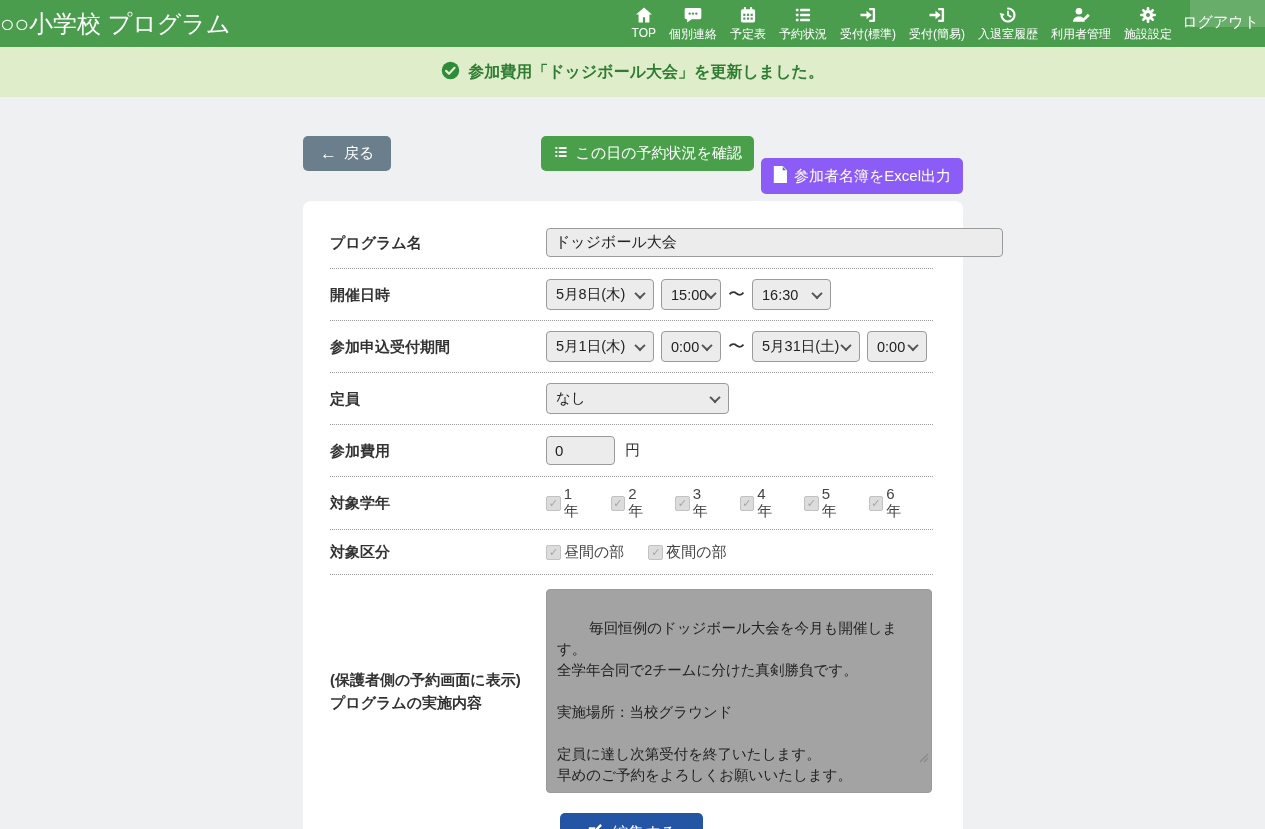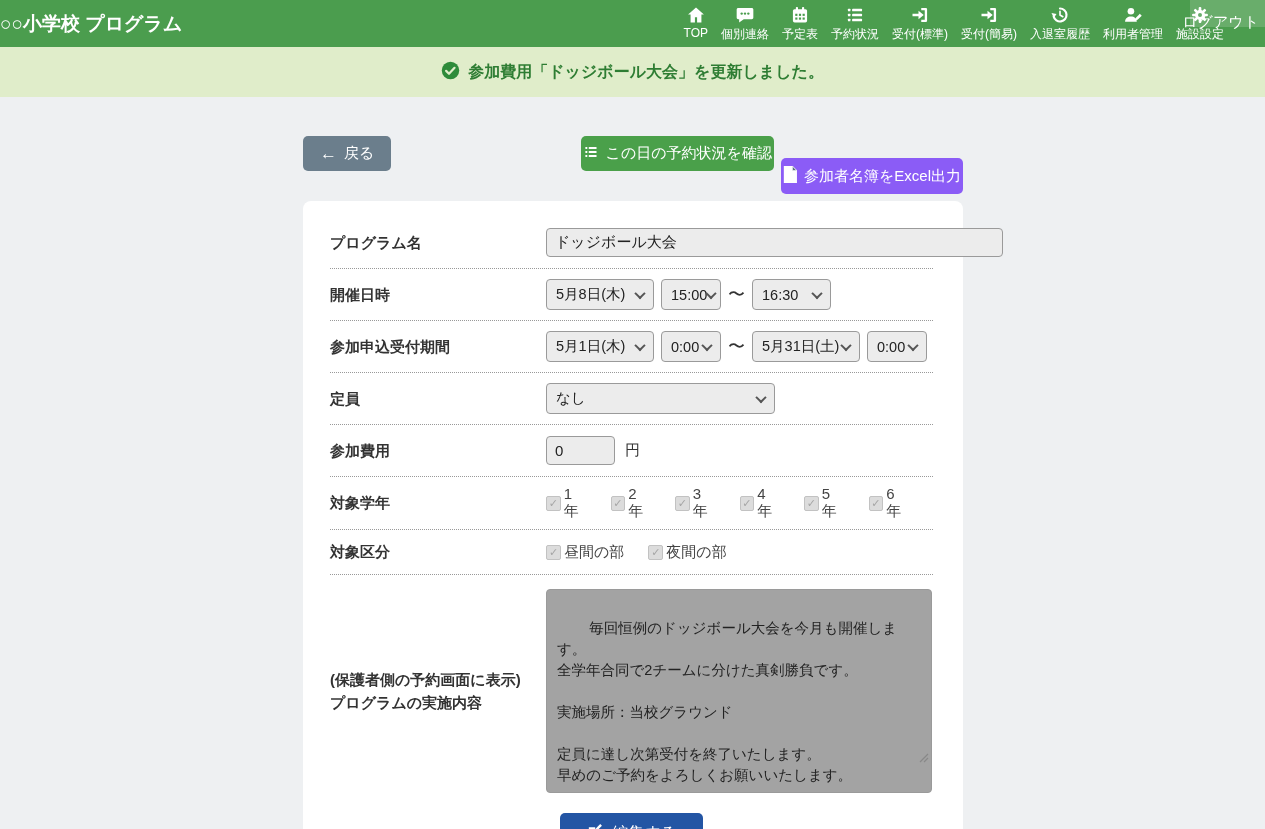--- a/index.html
+++ b/index.html
@@ -30,27 +30,27 @@
   }
   .logo-text {
     color: #fff;
     font-size: 21px;
     font-weight: bold;
     letter-spacing: 1px;
     white-space: nowrap;
   }
   .page-title {
     color: #fff;
-    font-size: 19px;
-    font-weight: bold;
+    font-size: 24px;
+    font-weight: normal;
     white-space: nowrap;
   }
   .nav {
     margin-left: auto;
-    margin-right: 36px;
+    margin-right: 88px;
     display: flex;
     align-items: flex-start;
     gap: 3px;
     height: 100%;
     padding-top: 5px;
   }
   .nav-item {
     display: flex;
     flex-direction: column;
     align-items: center;
@@ -103,21 +103,21 @@
   }
   .btn {
     display: inline-flex;
     align-items: center;
     gap: 7px;
     border: none;
     border-radius: 5px;
     color: #fff;
     font-size: 15px;
     font-family: inherit;
-    padding: 8px 2px;
+    padding: 8px 12px;
     cursor: pointer;
     white-space: nowrap;
   }
   .btn-back { background: #6b7e8c; padding: 8px 17px; }
   .btn-back .arrow { font-size: 17px; font-weight: bold; line-height: 1; }
   .btn-green { background: #4aa04a; margin-left: auto; }
   .btn-excel { background: #8b5cf6; margin-left: 7px; margin-top: 46px; }
 
   
   .card {
@@ -181,21 +181,21 @@
     margin-left: auto;
     width: 8px; height: 8px;
     border-right: 2px solid #555;
     border-bottom: 2px solid #555;
     transform: rotate(45deg) translate(-1px,-1px);
     flex-shrink: 0;
   }
   .w-date { width: 108px; }
   .w-time { width: 60px; }
   .w-time-sm { width: 79px; }
-  .w-cap  { width: 229px; }
+  .w-cap  { width: 183px; }
   .tilde { font-size: 17px; color: #333; }
   .unit  { font-size: 15px; color: #333; margin-left: 3px; }
 
   .cb-item { display: inline-flex; align-items: center; gap: 3px; margin-right: 24px; cursor: default; }
   .cb-box {
     width: 15px; height: 15px;
     background: #dcdcdc;
     border: 1px solid #c2c2c2;
     border-radius: 2px;
     display: inline-flex;

